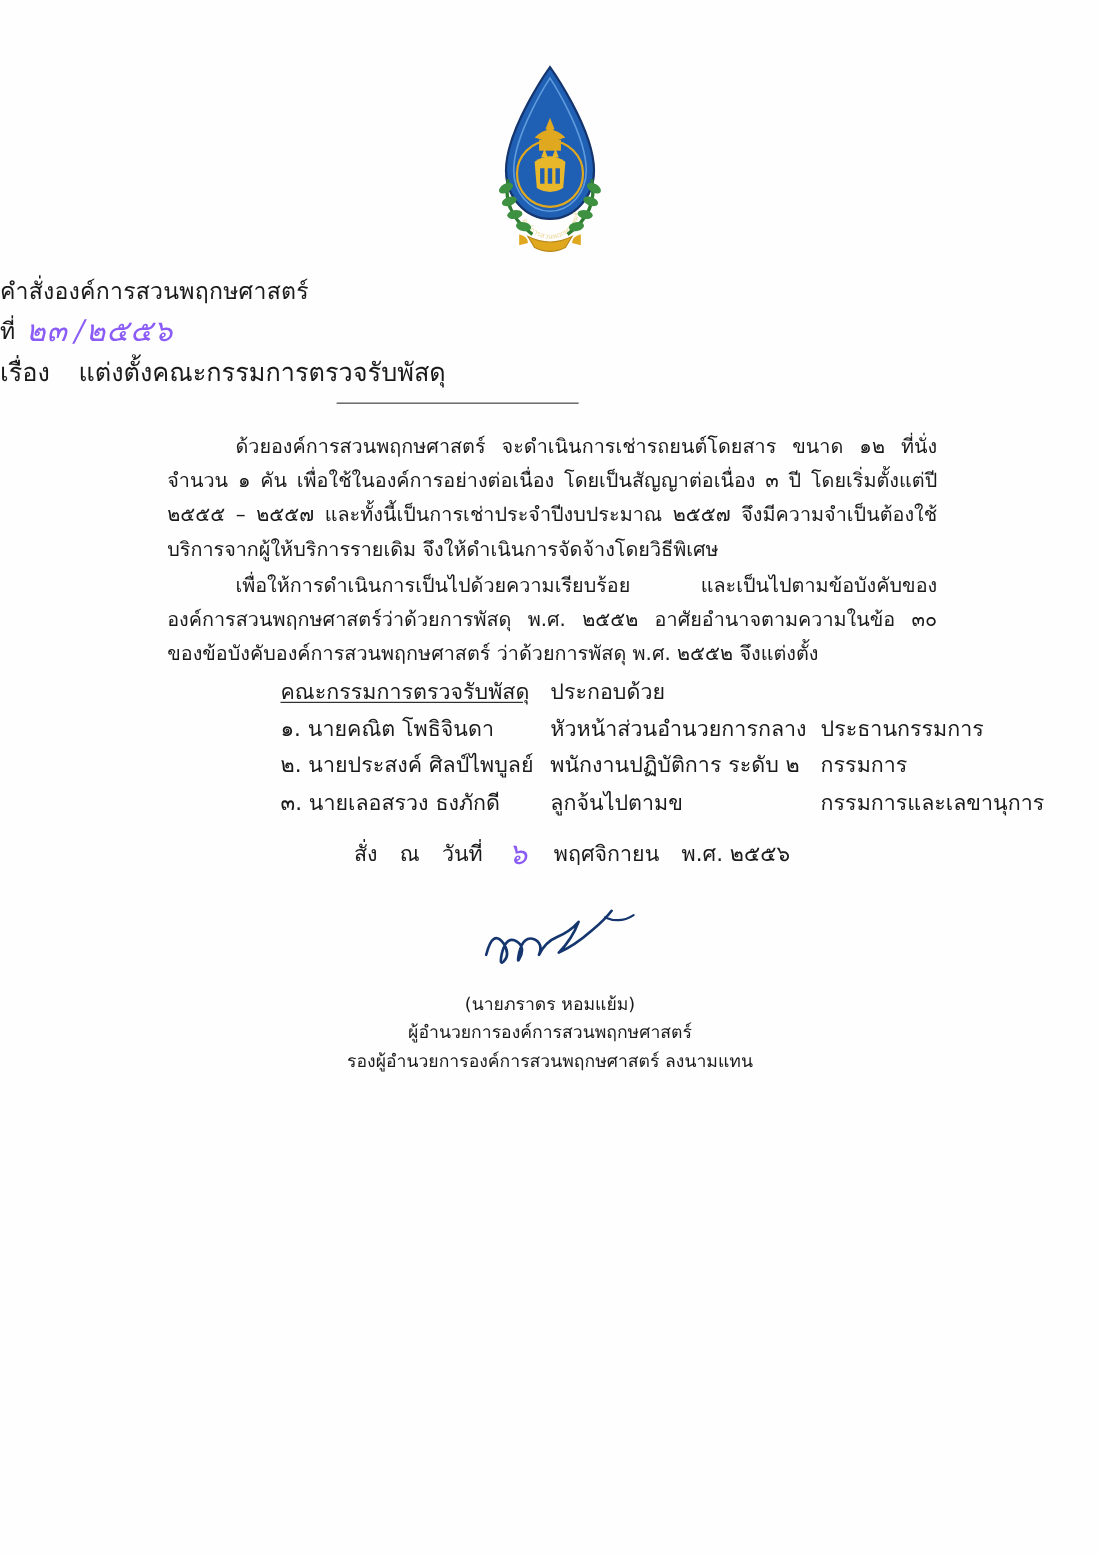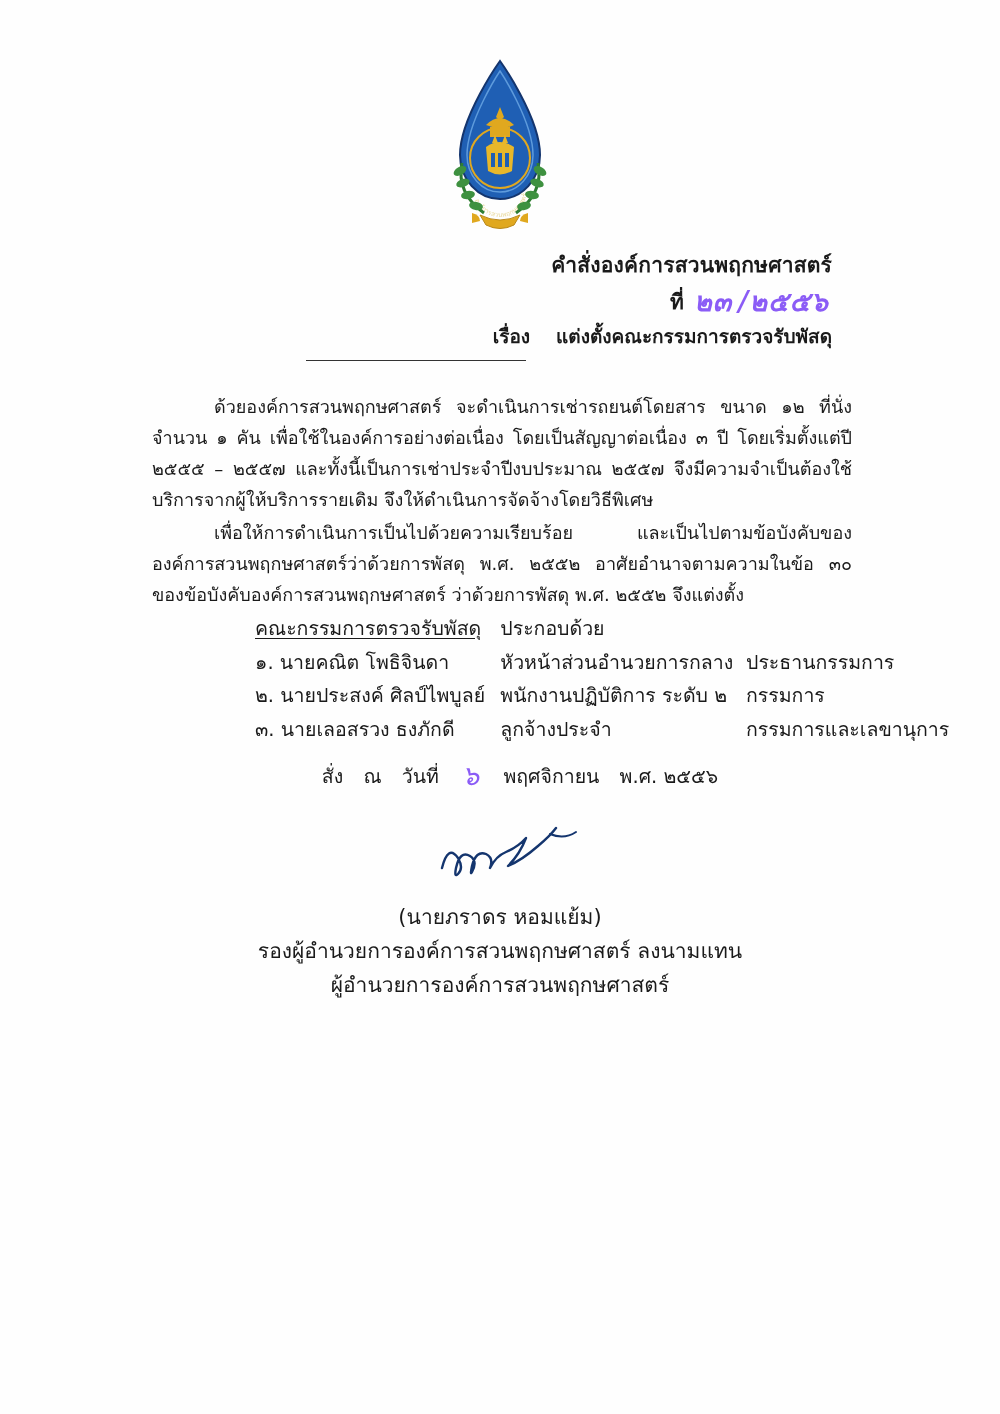--- a/index.html
+++ b/index.html
@@ -41,43 +41,42 @@
     top: 0;
     transform: translateX(-50%);
   }
 
   
   .head-block {
     position: absolute;
     top: 250px;
     left: 0;
     width: 832px;
-    text-align: right;
+    text-align: left;
     line-height: 1.45;
-    font-weight: bold;
   }
   .head-line {
     font-size: 21px;
     letter-spacing: 0.2px;
   }
   .doc-number {
     font-size: 21px;
   }
   .hand-num {
     font-family: "DejaVu Serif", "Liberation Serif", serif;
     font-size: 27px;
     color: #8b5cf6;
     font-style: italic;
     letter-spacing: 1px;
     padding: 0 3px;
     position: relative;
     top: 2px;
   }
   .subject-line {
-    font-size: 19px;
+    font-size: 23px;
     margin-top: 3px;
   }
   .subject-label { margin-right: 26px; }
   .rule {
     width: 220px;
     height: 1px;
     background: #333;
     margin: 10px auto 0 auto;
   }
 
@@ -139,21 +138,21 @@
     justify-content: center;
   }
   .sign-svg { margin-left: 40px; }
 
   .sign-block {
     position: absolute;
     top: 900px;
     left: 0;
     width: 1000px;
     text-align: center;
-    font-size: 21px;
+    font-size: 16px;
     line-height: 1.62;
   }
   .sign-block div { white-space: nowrap; }
 </style>
 </head>
 <body>
 
 <div class="page">
 
   <div class="emblem-wrap">
@@ -237,21 +236,21 @@
         <td class="col-pos">หัวหน้าส่วนอำนวยการกลาง</td>
         <td class="col-role">ประธานกรรมการ</td>
       </tr>
       <tr>
         <td class="col-name">๒. นายประสงค์ ศิลป์ไพบูลย์</td>
         <td class="col-pos">พนักงานปฏิบัติการ ระดับ ๒</td>
         <td class="col-role">กรรมการ</td>
       </tr>
       <tr>
         <td class="col-name">๓. นายเลอสรวง ธงภักดี</td>
-        <td class="col-pos">ลูกจ้างประจำ</td>
+        <td class="col-pos">ลูกจ้นไปตามข</td>
         <td class="col-role">กรรมการและเลขานุการ</td>
       </tr>
     </tbody>
       </table>
   </div>
 
   <div class="date-line">
     <span>สั่ง</span><span class="sp"></span>
     <span>ณ</span><span class="sp"></span>
     <span>วันที่</span><span class="sp"></span>
@@ -262,17 +261,17 @@
 
   <div class="signature-mark">
     <svg class="sign-svg" width="180" height="70" viewBox="0 0 180 70" xmlns="http://www.w3.org/2000/svg">
       <path d="M12 48 q6 -24 16 -10 q6 10 0 16 q-4 4 -2 -6 q4 -18 14 -12 q8 5 2 16 q-2 4 0 -6 q4 -16 14 -12 q8 4 4 14 q6 -12 16 -16 q12 -5 20 -14 q-6 16 -18 28 q14 -6 30 -20 q12 -10 18 -18" fill="none" stroke="#14356e" stroke-width="2.4" stroke-linecap="round" stroke-linejoin="round"></path>
       <path d="M120 14 q14 6 26 -2" fill="none" stroke="#14356e" stroke-width="2" stroke-linecap="round"></path>
     </svg>
   </div>
 
   <div class="sign-block">
     <div>(นายภราดร หอมแย้ม)</div>
+    <div>ผู้อำนวยการองค์การสวนพฤกษศาสตร์</div>
     <div>รองผู้อำนวยการองค์การสวนพฤกษศาสตร์ ลงนามแทน</div>
-    <div>ผู้อำนวยการองค์การสวนพฤกษศาสตร์</div>
   </div>
 
 </div>
 
 </body></html>

